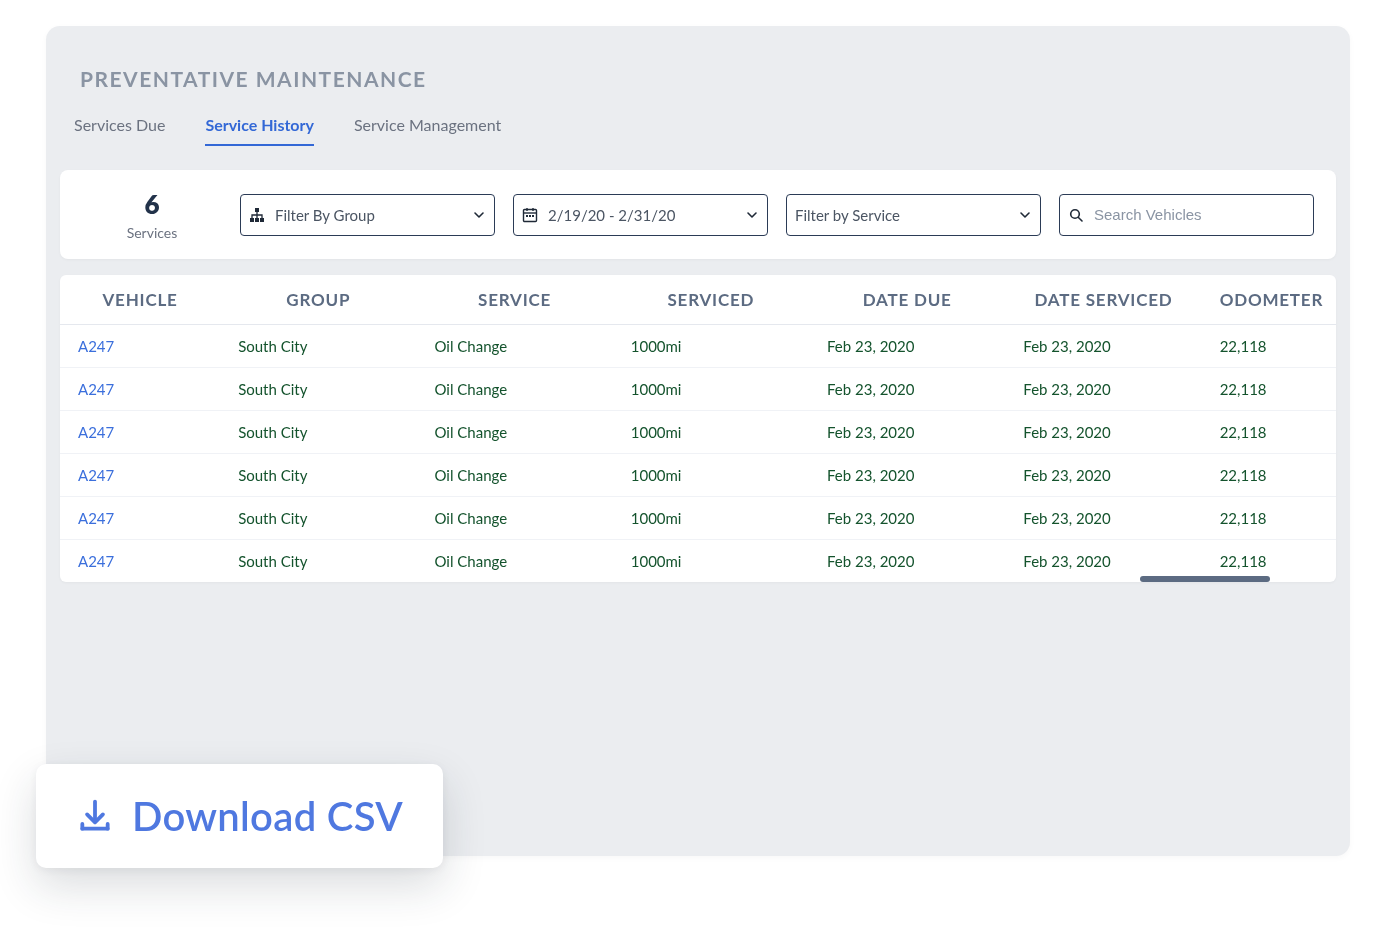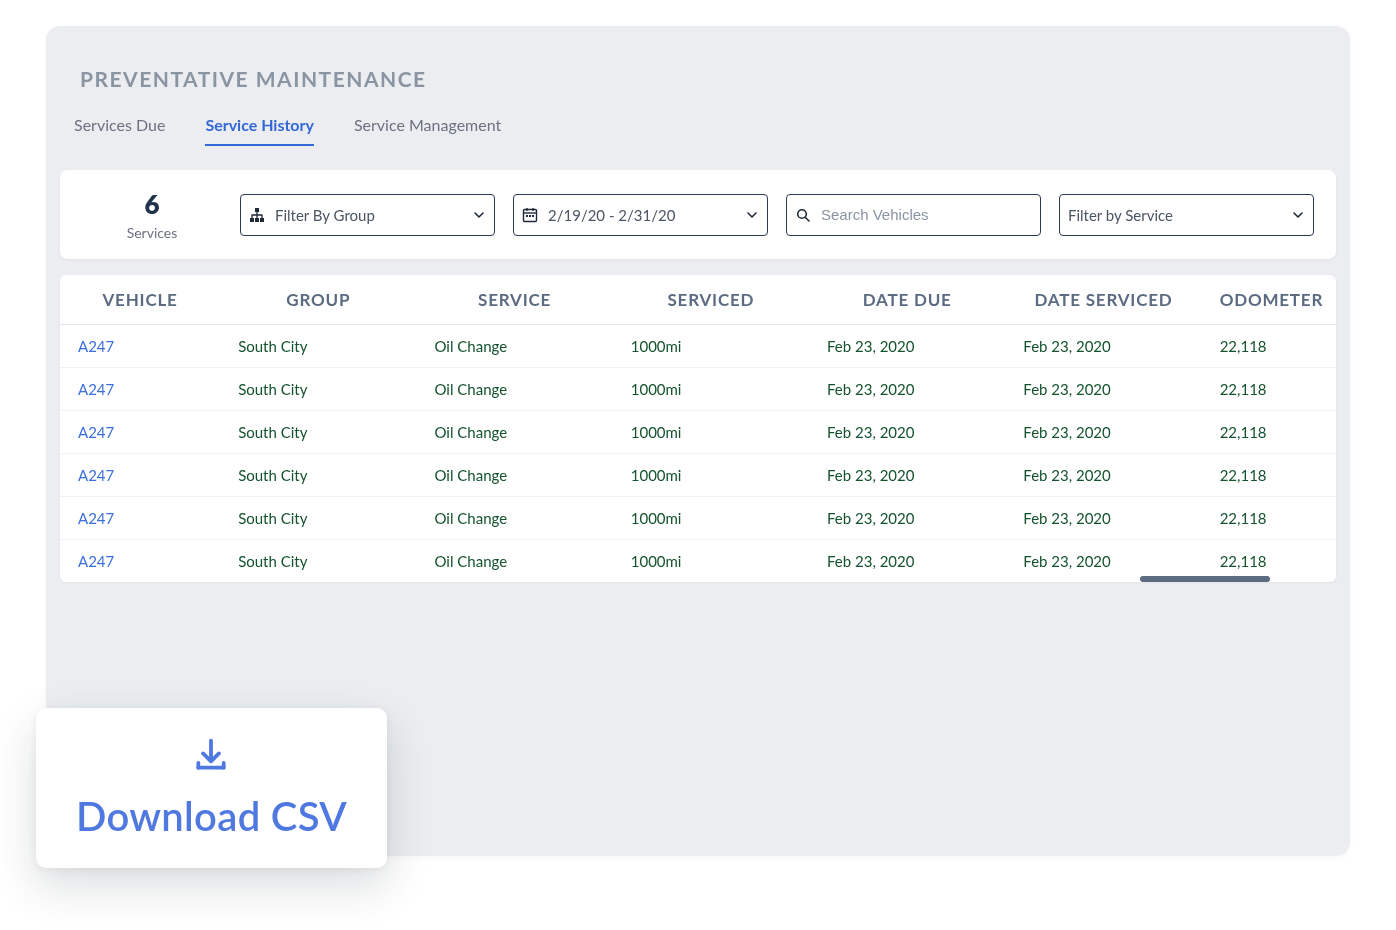--- a/index.html
+++ b/index.html
@@ -159,21 +159,20 @@
     left: 36px;
     bottom: 62px;
     background: #ffffff;
     border-radius: 10px;
     padding: 28px 40px;
     display: flex;
     align-items: center;
     gap: 18px;
     box-shadow: 0 18px 44px rgba(30,41,59,0.16), 0 2px 8px rgba(30,41,59,0.06);
     cursor: pointer;
-    flex-direction: column;
   }
   .download-card .dl-label {
     font-size: 40px;
     font-weight: 600;
     color: #4f78e0;
     letter-spacing: 0.3px;
   }
   .dl-icon svg { display:block; }
 
   
@@ -228,36 +227,36 @@
       </span>
       <span>2/19/20 - 2/31/20</span>
       <span class="ico chev">
         <svg width="14" height="14" viewBox="0 0 14 14">
             <path d="M3 5 L7 9 L11 5" stroke="#1f2937" stroke-width="1.6" fill="none" stroke-linecap="round" stroke-linejoin="round"></path>
           </svg>
       </span>
     </div>
 
     <div class="filter-control">
+      <span>Filter by Service</span>
+      <span class="ico chev">
+        <svg width="14" height="14" viewBox="0 0 14 14">
+            <path d="M3 5 L7 9 L11 5" stroke="#1f2937" stroke-width="1.6" fill="none" stroke-linecap="round" stroke-linejoin="round"></path>
+          </svg>
+      </span>
+    </div>
+
+    <div class="filter-control">
       <span class="ico">
         <svg width="16" height="16" viewBox="0 0 16 16" fill="none">
           <circle cx="7" cy="7" r="4.3" stroke="#1f2937" stroke-width="1.6"></circle>
           <path d="M10.2 10.2 L14 14" stroke="#1f2937" stroke-width="1.6" stroke-linecap="round"></path>
         </svg>
       </span>
       <input class="search-input" type="text" placeholder="Search Vehicles" style="">
-    </div>
-
-    <div class="filter-control">
-      <span>Filter by Service</span>
-      <span class="ico chev">
-        <svg width="14" height="14" viewBox="0 0 14 14">
-            <path d="M3 5 L7 9 L11 5" stroke="#1f2937" stroke-width="1.6" fill="none" stroke-linecap="round" stroke-linejoin="round"></path>
-          </svg>
-      </span>
     </div>
   </div>
 
   <div class="table-wrap">
     <table>
       <colgroup>
         <col class="c-vehicle">
           <col class="c-group">
           <col class="c-service">
         <col class="c-interval">

